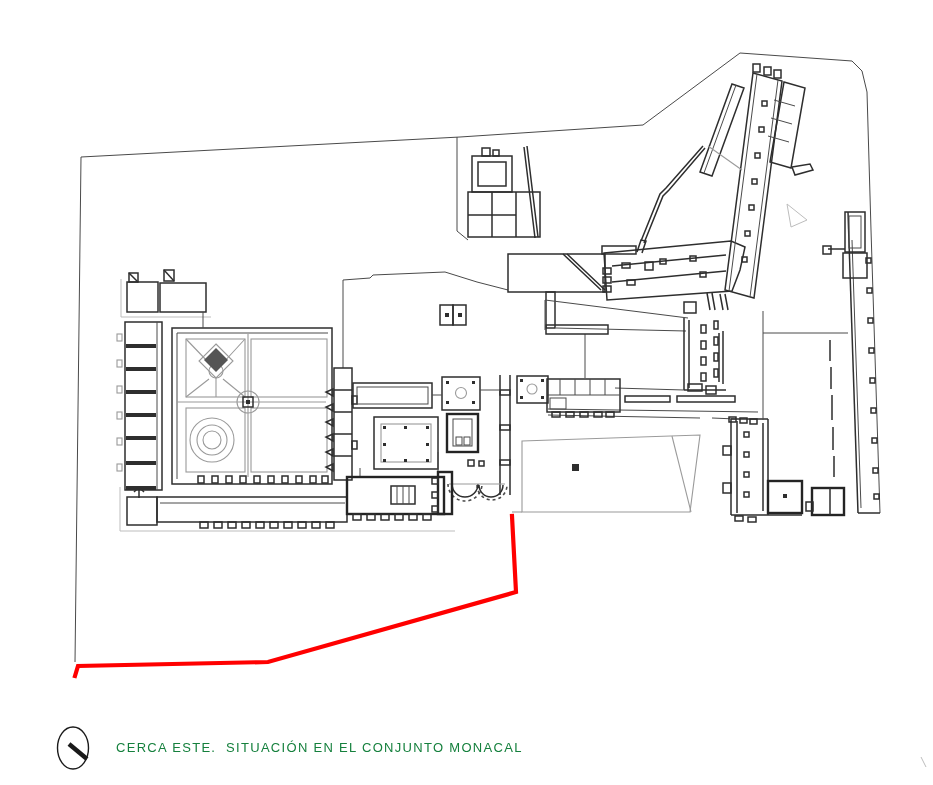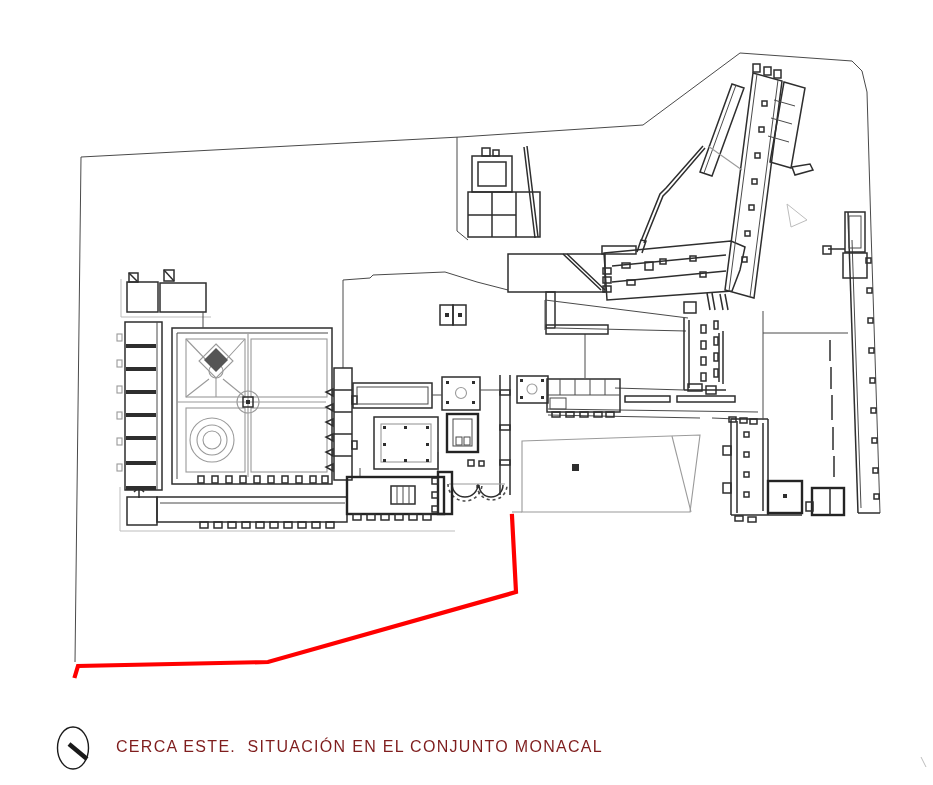--- a/index.html
+++ b/index.html
@@ -12,22 +12,22 @@
   .t {fill:none;stroke:#4a4a4a;stroke-width:1;}
   .g {fill:none;stroke:#9a9a9a;stroke-width:1.1;}
   .gl{fill:none;stroke:#bdbdbd;stroke-width:1;}
   .d {fill:#2e2e2e;stroke:none;}
   .d2{fill:#555;stroke:none;}
   .fence{fill:none;stroke:#ff0000;stroke-width:4.2;stroke-linecap:square;stroke-linejoin:miter;}
   .scallop{fill:none;stroke:#4a4a4a;stroke-width:1.6;stroke-dasharray:3 3;}
   
   .caption{position:absolute;left:54px;top:720px;height:54px;display:flex;align-items:center;}
   .caption .north{width:40px;height:52px;flex:0 0 auto;}
-  .caption .cap-text{margin-left:22px;font-size:16px;letter-spacing:1.3px;
-      color:#7f1d1d;white-space:pre;}
+  .caption .cap-text{margin-left:22px;font-size:13px;letter-spacing:1.3px;
+      color:#15803d;white-space:pre;}
 </style>
 </head>
 <body>
 
 <svg id="plan" width="933" height="785" viewBox="0 0 933 785">
 
   <g class="t">
     <path d="M81,157 L460,137 L643,125 L740,53 L852,61 L862,71 L867,92 L871,230 L880,513"></path>
     <path d="M81,157 L75,662"></path>
   </g>

